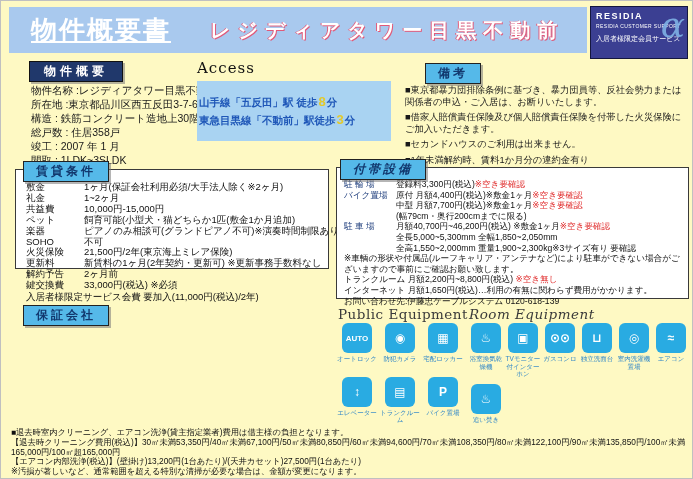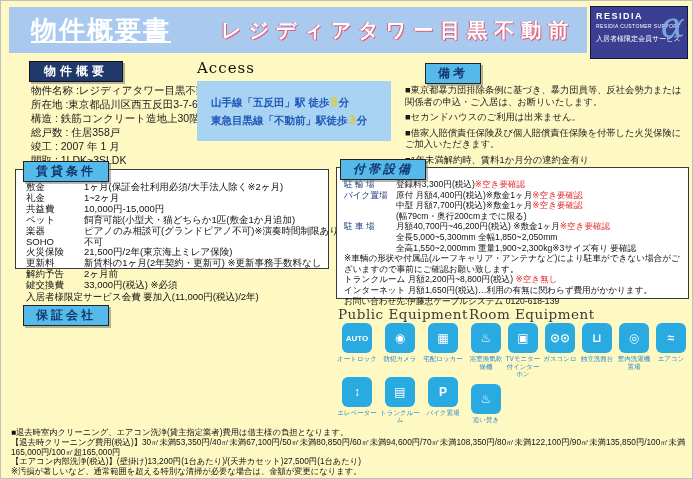--- a/index.html
+++ b/index.html
@@ -12,21 +12,21 @@
   
   .header-bar {
     position:absolute; left:8px; top:6px; width:578px; height:46px;
     background:#a9c9ee; display:flex; align-items:center;
   }
   .doc-title {
     margin-left:22px; font-size:26px; font-weight:bold; color:#ffffff;
     text-decoration:underline; letter-spacing:2px; white-space:nowrap;
   }
   .building-name {
-    margin-left:50px; font-size:20px; font-weight:bold; color:#ffffff;
+    margin-left:39px; font-size:20px; font-weight:bold; color:#ffffff;
     letter-spacing:7px; white-space:nowrap;
     text-shadow:1px 1px 0 #e05a7a, -1px 0 0 #e05a7a;
   }
   .residia-box {
     position:absolute; left:589px; top:5px; width:98px; height:53px;
     background:#3b3f92; border:1px solid #15173f; color:#fff;
     padding:4px 5px; overflow:hidden;
   }
   .residia-line1 { font-size:9px; font-weight:bold; letter-spacing:1.5px; }
   .residia-line2 { font-size:5px; letter-spacing:.4px; margin-top:2px; white-space:nowrap; }
@@ -64,21 +64,21 @@
   .orico-line { display:flex; align-items:center; }
   .orico-dot { flex:none; width:11px; height:11px; border-radius:50%; background:#f08300; margin-right:5px; }
   .orico-brand { font-size:14px; font-weight:bold; color:#1a2f6e; margin-right:6px; letter-spacing:.5px; }
   .orico-name { font-size:10px; font-weight:bold; color:#111; }
   .orico-fee { font-size:9.5px; color:#555; margin:4px 0 0 2px; }
   
   .access-title { position:absolute; left:196px; top:58px; font-family:"DejaVu Serif","Liberation Serif",serif;
     font-size:15px; color:#111; letter-spacing:1px; }
   .access-box { position:absolute; left:196px; top:80px; width:194px; height:60px;
     background:#a9d3f2; color:#1f57b8; font-size:10.5px; font-weight:bold;
-    display:flex; flex-direction:column; justify-content:center; padding-left:14px; line-height:17px; }
+    display:flex; flex-direction:column; justify-content:center; padding-left:2px; line-height:17px; }
   .walk-num { color:#e3c92c; font-size:13px; padding:0 1px; }
   
   .remarks-list { position:absolute; left:404px; top:84px; width:286px;
     font-size:9.3px; color:#1a1a1a; line-height:11.5px; }
   .remark-item { margin-bottom:4px; }
   
   .facilities-box { left:335px; top:166px; width:353px; height:132px; padding:11px 6px 2px 7px; }
   .fac-lines { font-size:8.6px; line-height:10.6px; color:#111; }
   .frow { display:flex; white-space:nowrap; }
   .flabel { flex:none; width:52px; color:#1a3a7a; }
@@ -125,22 +125,22 @@
 
   <div class="access-title">Access</div>
   <div class="access-box">
     <div><span>山手線「五反田」駅 徒歩</span><span class="walk-num">8</span><span>分</span></div>
     <div><span>東急目黒線「不動前」駅徒歩</span><span class="walk-num">3</span><span>分</span></div>
   </div>
 
   <div class="badge-light" style="left:424px; top:62px;">備考</div>
   <div class="remarks-list">
     <div class="remark-item">■東京都暴力団排除条例に基づき、暴力団員等、反社会勢力または 関係者の申込・ご入居は、お断りいたします。</div>
+    <div class="remark-item">■借家人賠償責任保険及び個人賠償責任保険を付帯した火災保険に ご加入いただきます。</div>
     <div class="remark-item">■セカンドハウスのご利用は出来ません。</div>
-    <div class="remark-item">■借家人賠償責任保険及び個人賠償責任保険を付帯した火災保険に ご加入いただきます。</div>
     <div class="remark-item">■1年未満解約時、賃料1か月分の違約金有り</div>
   </div>
 
   <div class="badge-light" style="left:22px; top:160px;">賃貸条件</div>
   <div class="frame-box rental-box">
     <div class="rental-rows">
       <div class="rrow">
           <span class="rlabel">敷金</span>
           <span class="rvalue">1ヶ月(保証会社利用必須/大手法人除く※2ヶ月)</span>
         </div>
@@ -222,21 +222,21 @@
       <div class="fnote">※車輌の形状や付属品(ルーフキャリア・アンテナなど)により駐車ができない場合がございますので事前にご確認お願い致します。</div>
       <div><span>トランクルーム 月額2,200円~8,800円(税込) </span><span class="red">※空き無し</span></div>
       <div>インターネット 月額1,650円(税込)…利用の有無に関わらず費用がかかります。</div>
       <div>お問い合わせ先:伊藤忠ケーブルシステム 0120-618-139</div>
     </div>
   </div>
 
   <div class="badge-light" style="left:22px; top:304px;">保証会社</div>
 
   <div class="equip-title" style="left:337px; top:305px;">Public Equipment</div>
-  <div class="equip-title" style="left:468px; top:305px;">Room Equipment</div>
+  <div class="equip-title" style="left:468px; top:305px;font-style:italic;">Room Equipment</div>
 
   <div class="equip-grid" style="left:336px; top:322px; grid-template-columns:repeat(3,43px); row-gap:14px;">
     <div class="equip-item">
         <div class="tile">
           <span class="tile-auto">AUTO</span>
         </div>
         <div class="tile-label">オートロック</div>
       </div>
     <div class="equip-item">
         <div class="tile">

